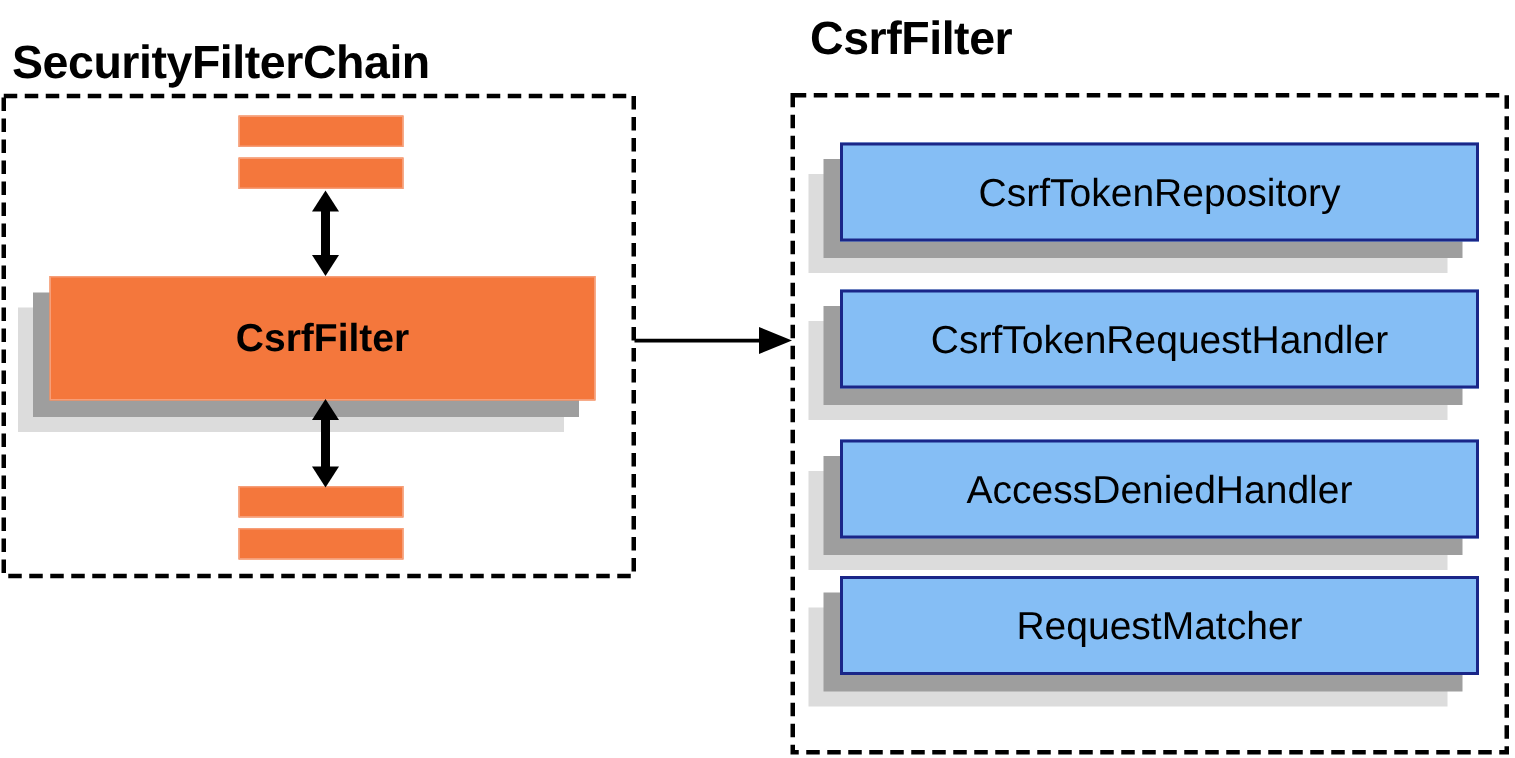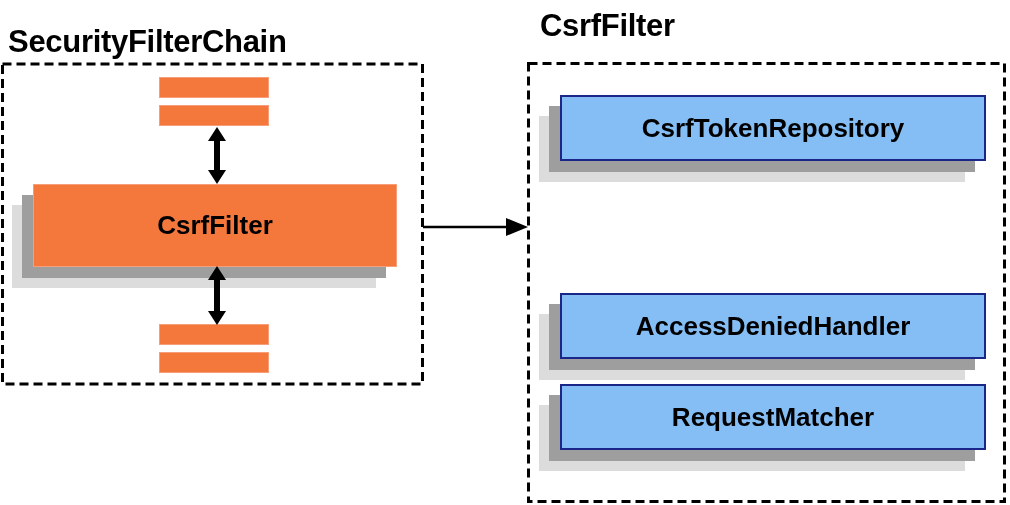--- a/index.html
+++ b/index.html
@@ -90,21 +90,21 @@
     box-sizing: border-box;
     box-shadow: -11px 11px 0 var(--c-shadow-dark, #9e9e9e),
                 -21px 21px 0 var(--c-shadow-light, #dcdcdc);
     display: flex;
     align-items: center;
     justify-content: center;
     z-index: 2;
   }
   .component-box .node-label {
     font-size: 26px;
-    font-weight: 700;
+    font-weight: 400;
     color: var(--c-ink, #000000);
     white-space: nowrap;
   }
   .comp-1 { top: 95px;  }
   .comp-2 { top: 193px; }
   .comp-3 { top: 293px; text-align: center; }
   .comp-4 { top: 384px; }
 </style>
 </head>
 <body>
@@ -118,20 +118,23 @@
   <div class="bar bar-2"></div>
   <div class="bar bar-3"></div>
   <div class="bar bar-4"></div>
 
   <div class="csrf-filter-node">
     <span class="node-label">CsrfFilter</span>
   </div>
 
   <div class="component-box comp-1">
     <span class="node-label">CsrfTokenRepository</span>
+  </div>
+  <div class="component-box comp-2">
+    <span class="node-label">CsrfTokenRequestHandler</span>
   </div>
   <div class="component-box comp-3">
     <span class="node-label">AccessDeniedHandler</span>
   </div>
   <div class="component-box comp-4">
     <span class="node-label">RequestMatcher</span>
   </div>
 
   <svg class="overlay" viewBox="0 0 1010 505" xmlns="http://www.w3.org/2000/svg">
 

